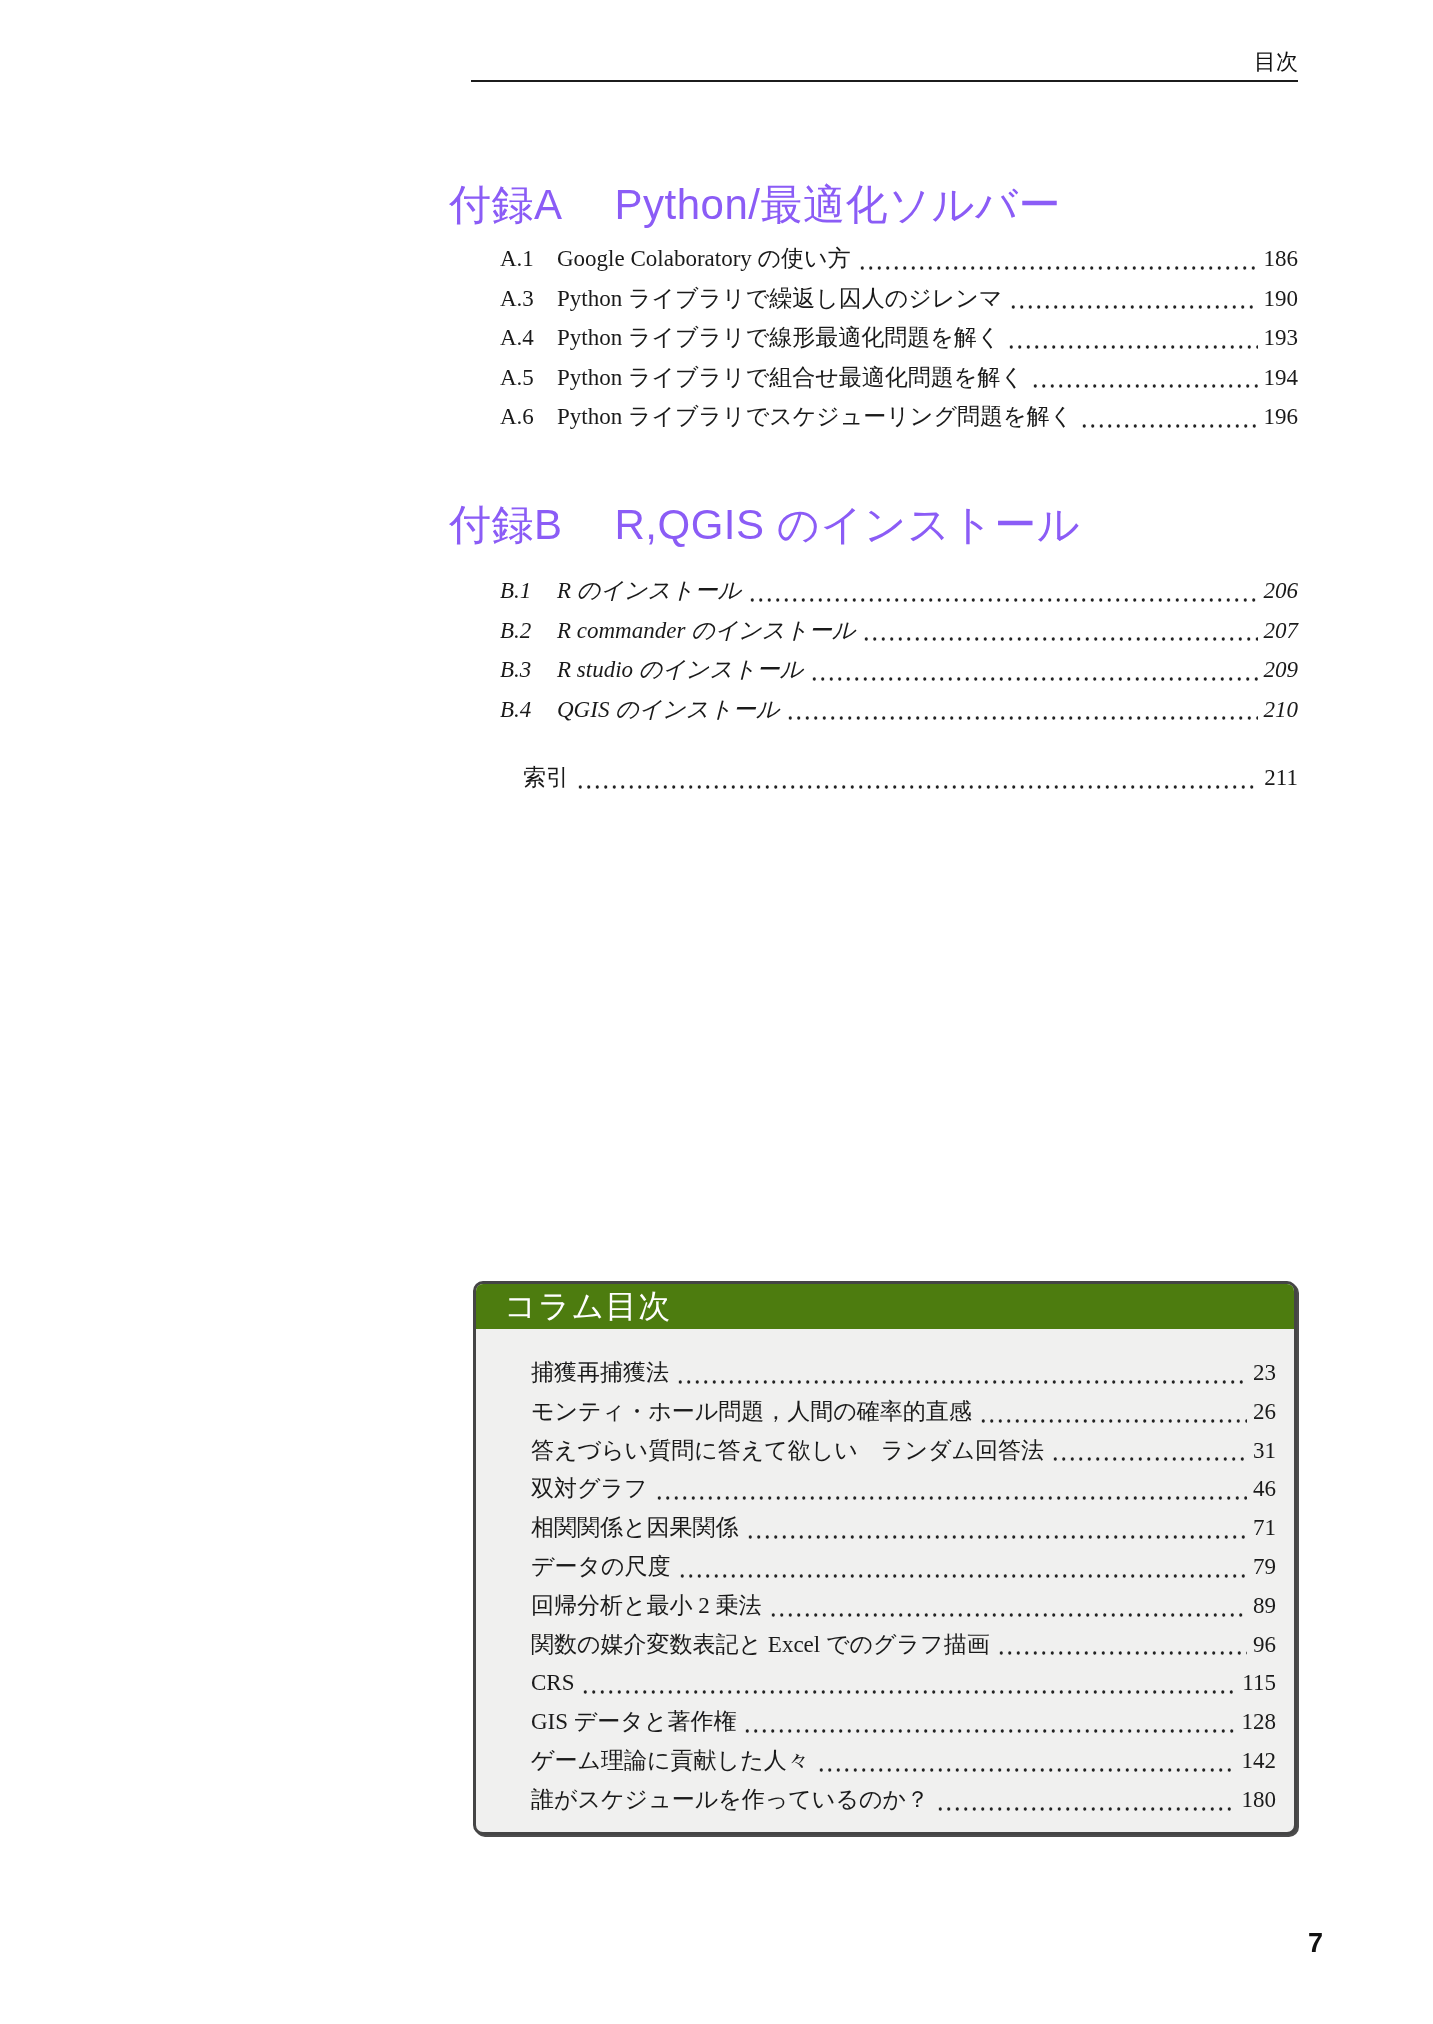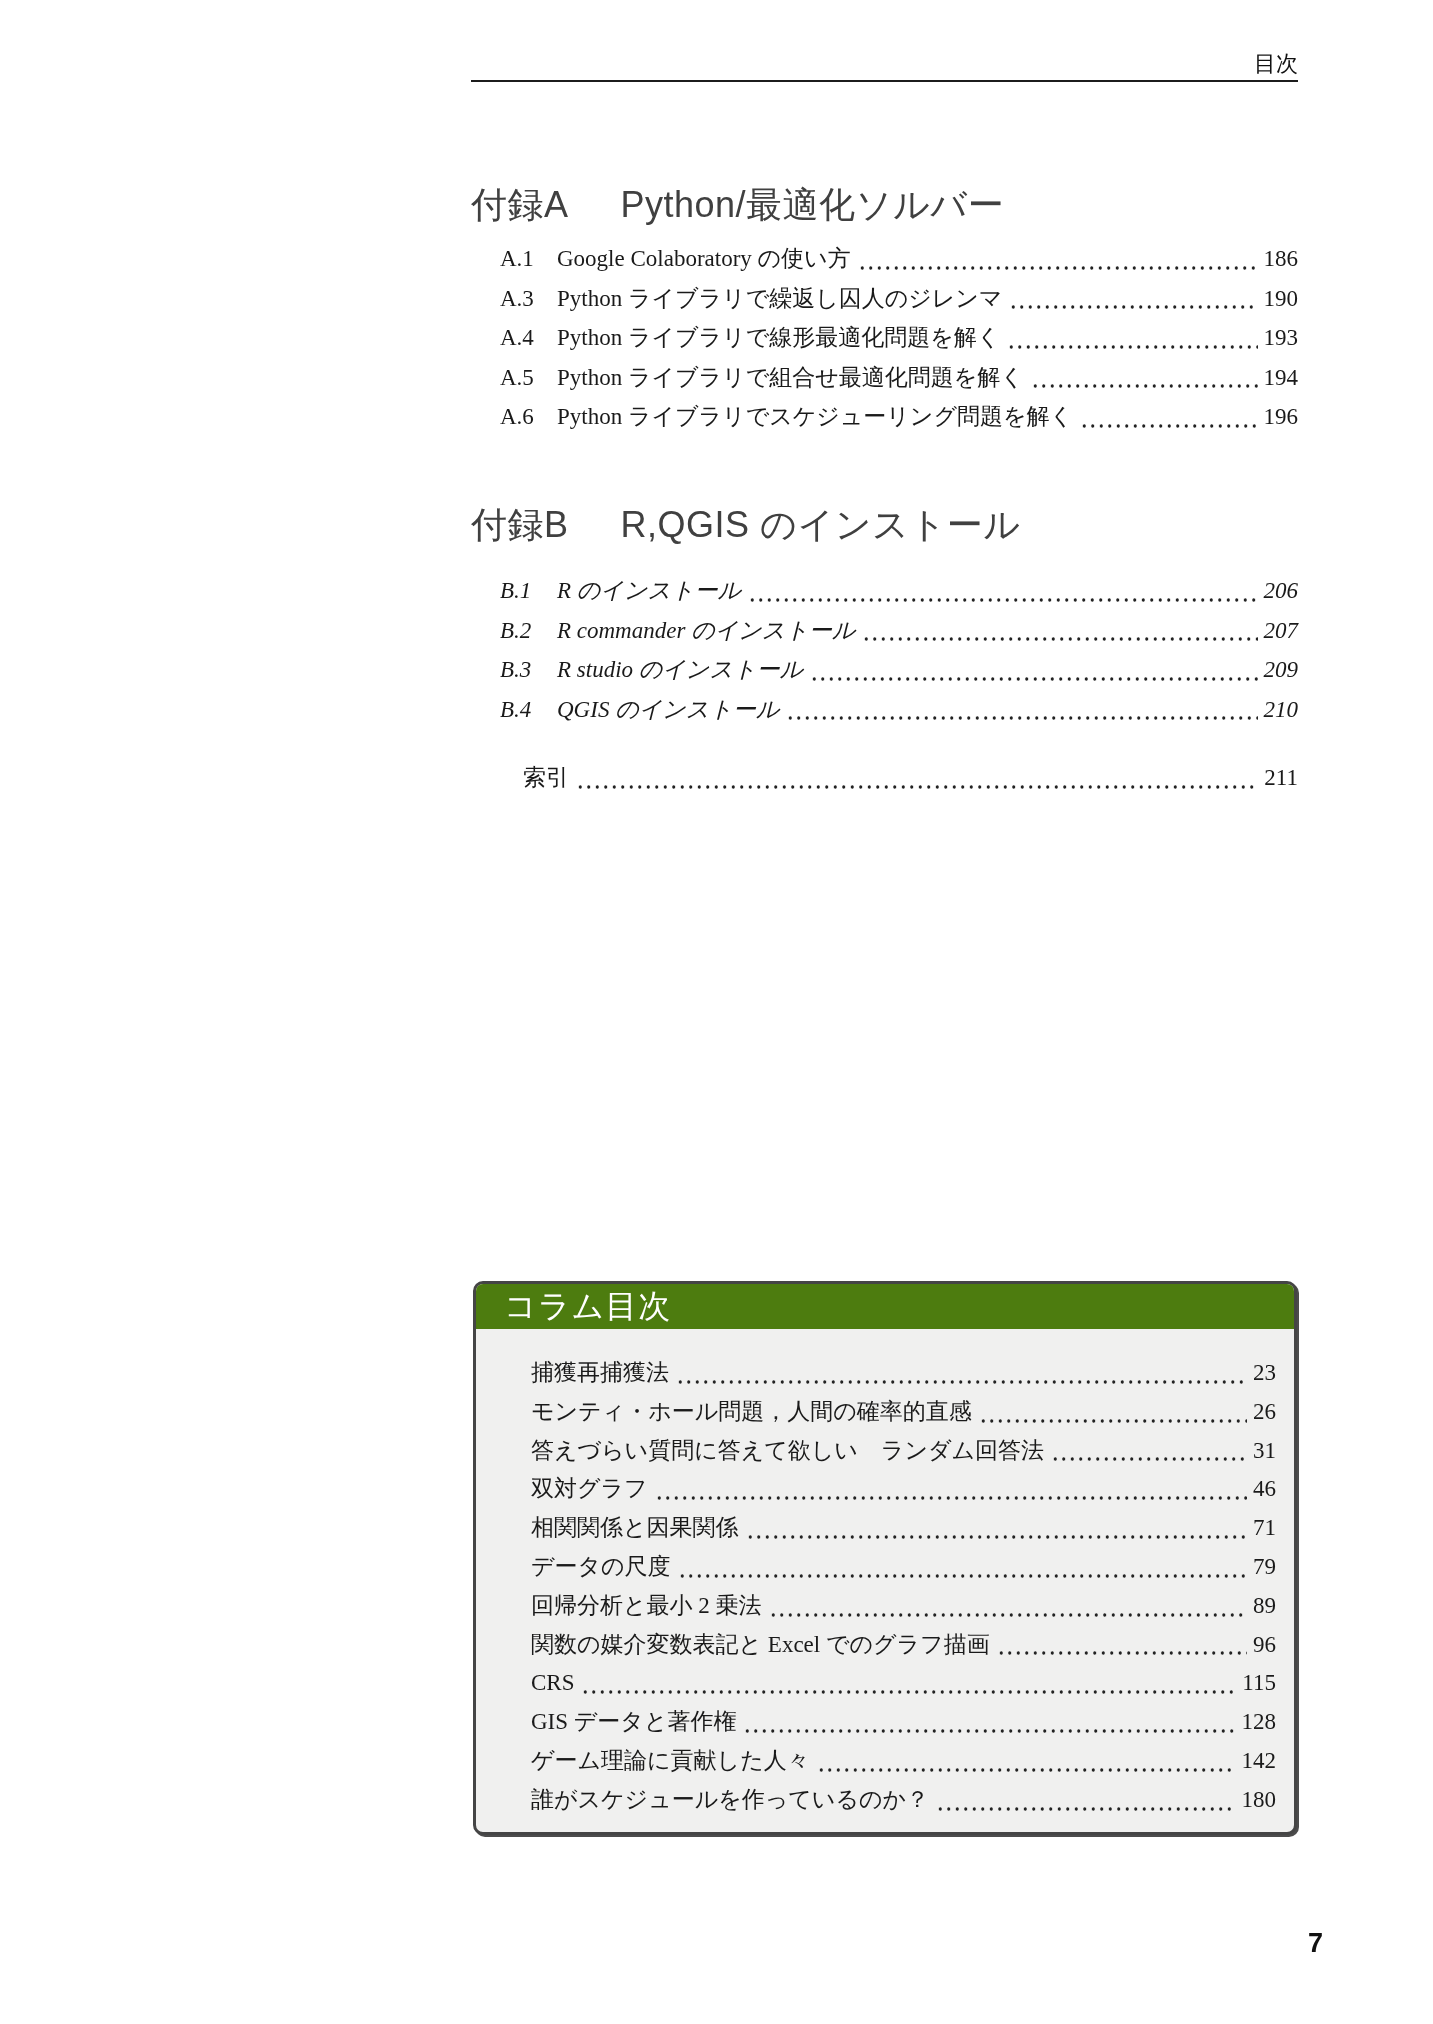--- a/index.html
+++ b/index.html
@@ -17,43 +17,43 @@
     overflow: hidden;
   }
 
   
   #running-header-label {
     position: absolute;
     top: 50px;
     left: 471px;
     width: 827px;
     text-align: right;
-    font-family: Liberation Serif, serif;
+    font-family: Liberation Mono, monospace;
     font-size: 22px;
     line-height: 28px;
     color: #111;
   }
   #running-header-rule {
     position: absolute;
     top: 80px;
     left: 471px;
     width: 827px;
     height: 2px;
     background: #1c1c1c;
   }
 
   
   .chapter-heading {
     position: absolute;
-    left: 471px;
+    left: 449px;
     font-family: "Liberation Sans", "DejaVu Sans", sans-serif;
-    font-size: 36px;
+    font-size: 42px;
     line-height: 48px;
     font-weight: 500;
-    color: #404040;
+    color: #8b5cf6;
     white-space: nowrap;
     letter-spacing: 0.5px;
   }
   #appendix-a-heading { top: 181px; }
   #appendix-b-heading { top: 501px; text-align: center; }
   .chapter-heading .heading-title { margin-left: 52px; }
 
   
   .toc-list {
     position: absolute;

